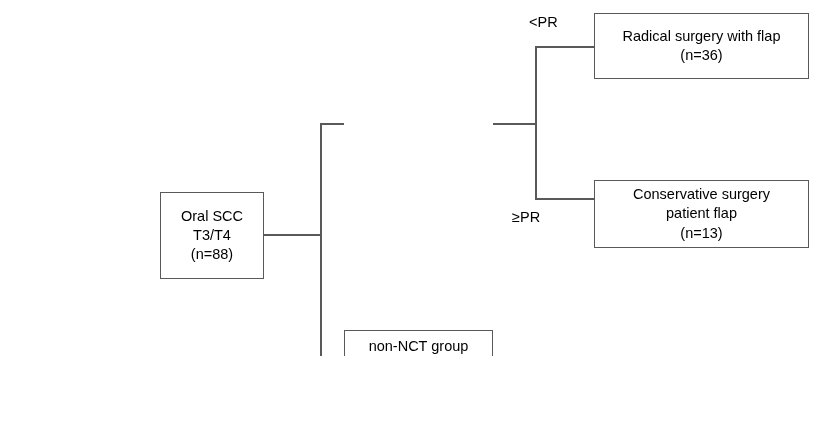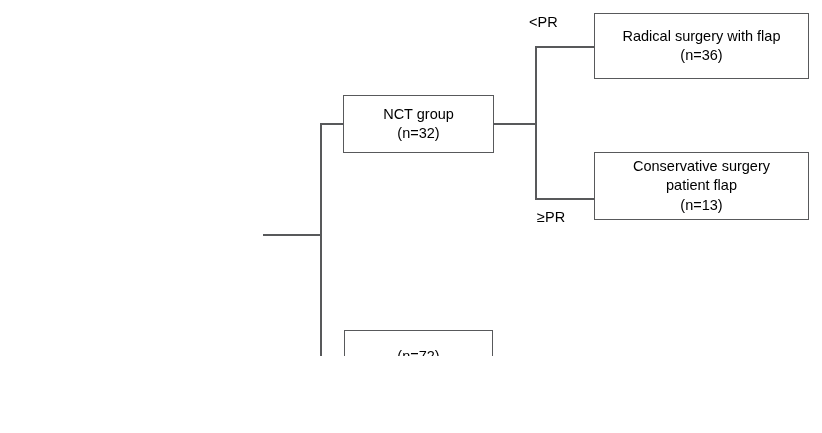--- a/index.html
+++ b/index.html
@@ -42,39 +42,39 @@
   }
   .node .line {
     display: block;
     white-space: nowrap;
   }
   
   #node-root      { left: 160px; top: 192px; width: 104px; height: 87px; }
   #node-nct       { left: 343px; top:  95px; width: 151px; height:  58px; }
   #node-nonnct    { left: 344px; top: 330px; width: 149px; height:  53px; }
   #node-radical   { left: 594px; top:  13px; width: 215px; height:  66px; }
-  #node-conserv   { left: 594px; top: 152px; width: 215px; height:  68px; text-align: center; }
+  #node-conserv   { left: 594px; top: 180px; width: 215px; height:  68px; text-align: center; }
 
   .edge {
     position: absolute;
     background: #58595b;
     z-index: 1;
   }
   .edge-h { height: 1.6px; }
   .edge-v { width: 1.6px; }
 
   .branch-label {
     position: absolute;
     font-size: 14.5px;
     color: #000000;
     white-space: nowrap;
     z-index: 3;
   }
   #label-lt-pr  { left: 529px; top:  14px; }
-  #label-ge-pr  { left: 537px; top: 209px; }
+  #label-ge-pr  { left: 512px; top: 209px; }
 
   #caption {
     position: absolute;
     left: 16px;
     top: 402px;
     font-family: "DejaVu Sans", sans-serif;
     font-size: 12.5px;
     color: #231f20;
     white-space: nowrap;
   }
@@ -100,27 +100,29 @@
     <div class="edge edge-h" style="left:320px; top:357px; width:25px;"></div>
 
     <div class="edge edge-h" style="left:493px; top:123px; width:43px;"></div>
     <div class="edge edge-v" style="left:535px; top:46px; height:153px;"></div>
     <div class="edge edge-h" style="left:535px; top:46px; width:60px;"></div>
     <div class="edge edge-h" style="left:535px; top:198px; width:60px;"></div>
 
     <div class="branch-label" id="label-lt-pr">&lt;PR</div>
     <div class="branch-label" id="label-ge-pr">≥PR</div>
 
-
-    <div class="node" id="node-nct">
-      <span class="line">NCT group</span>
-      <span class="line">(n=32)</span>
+    <div class="node" id="node-root">
+      <span class="line">Oral SCC</span>
+      <span class="line">T3/T4</span>
+      <span class="line">(n=88)</span>
     </div>
 
+
     <div class="node" id="node-nonnct">
+      <span class="line">non-NCT group</span>
       <span class="line">(n=72)</span>
     </div>
 
     <div class="node" id="node-radical">
       <span class="line">Radical surgery with flap</span>
       <span class="line">(n=36)</span>
     </div>
 
     <div class="node" id="node-conserv">
       <span class="line">Conservative surgery</span>

